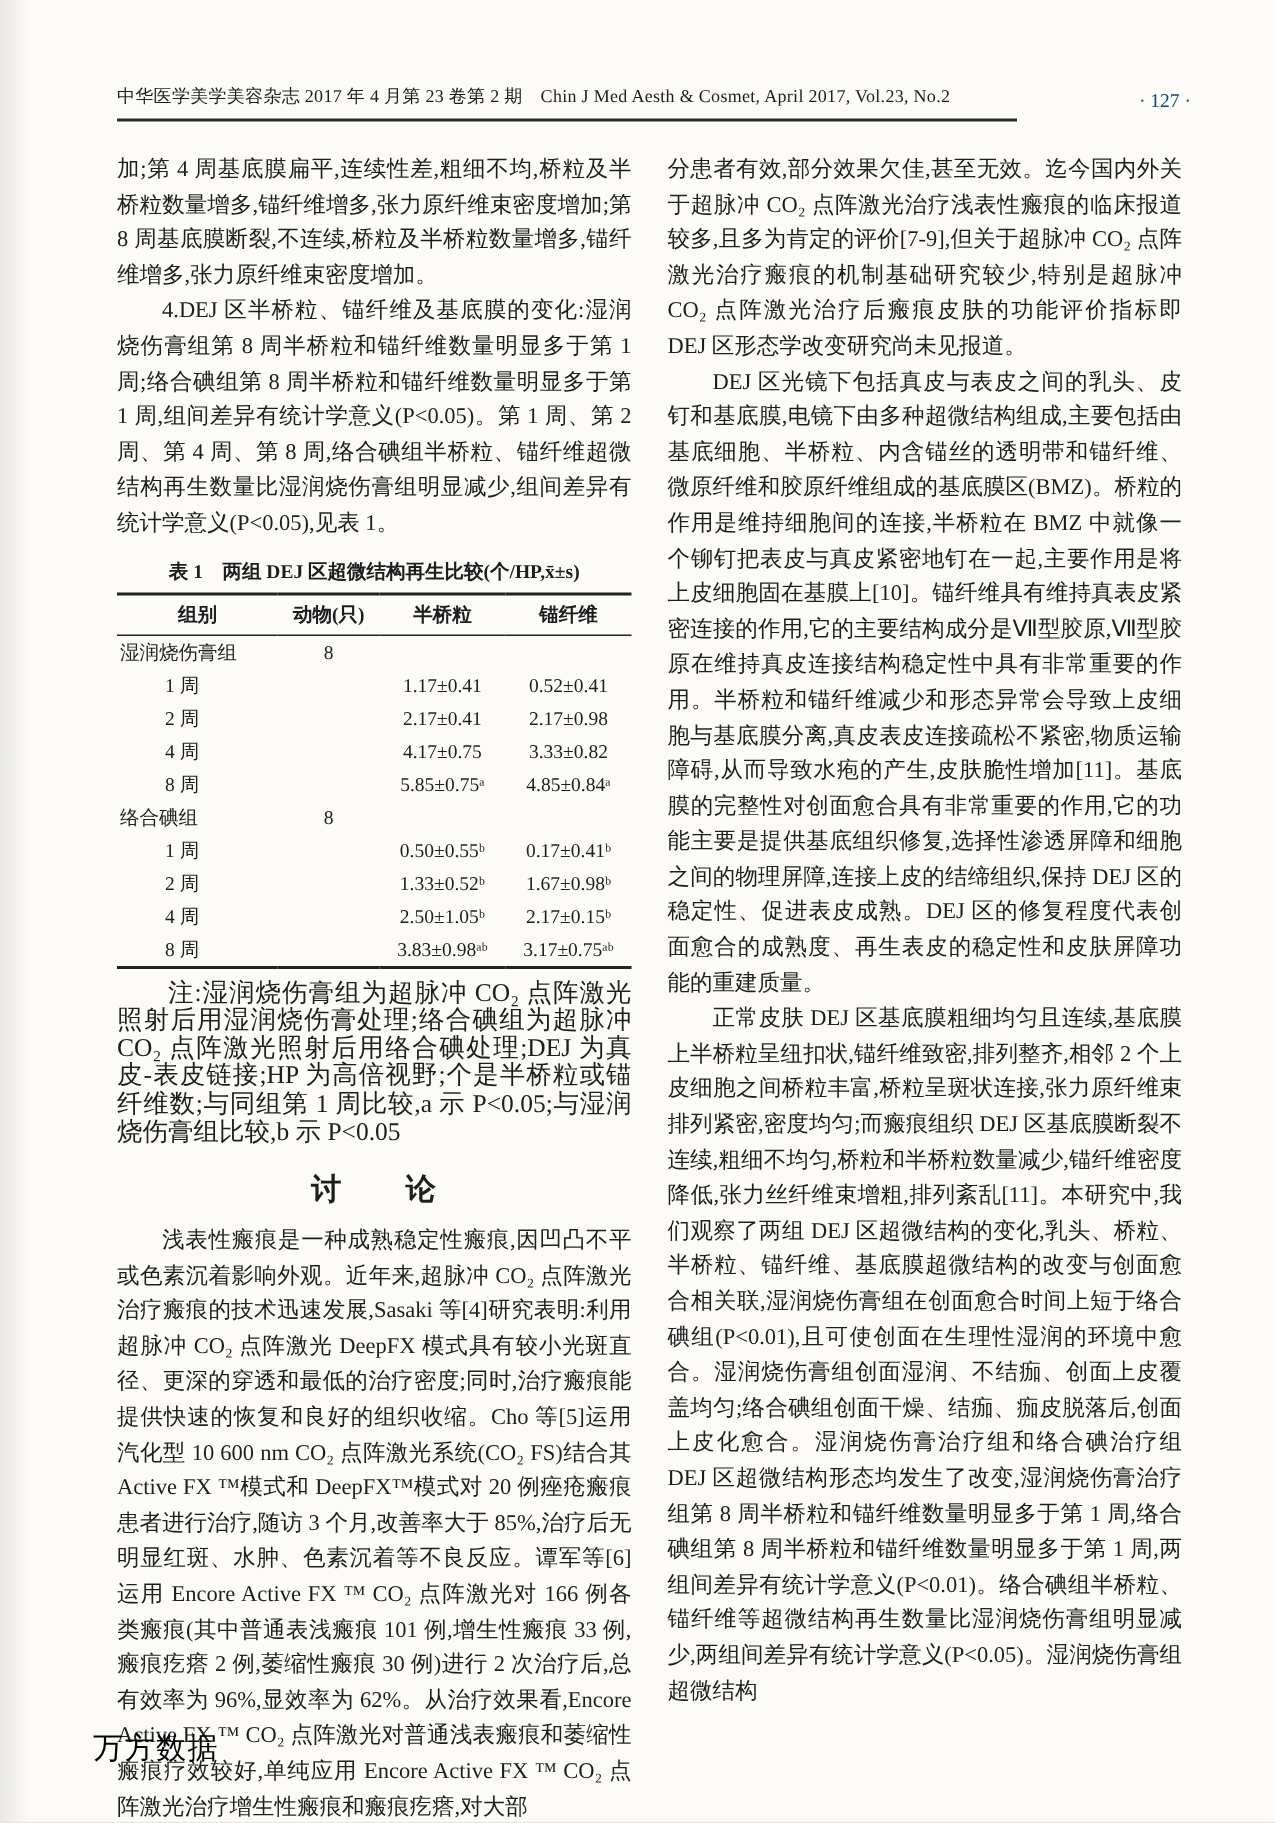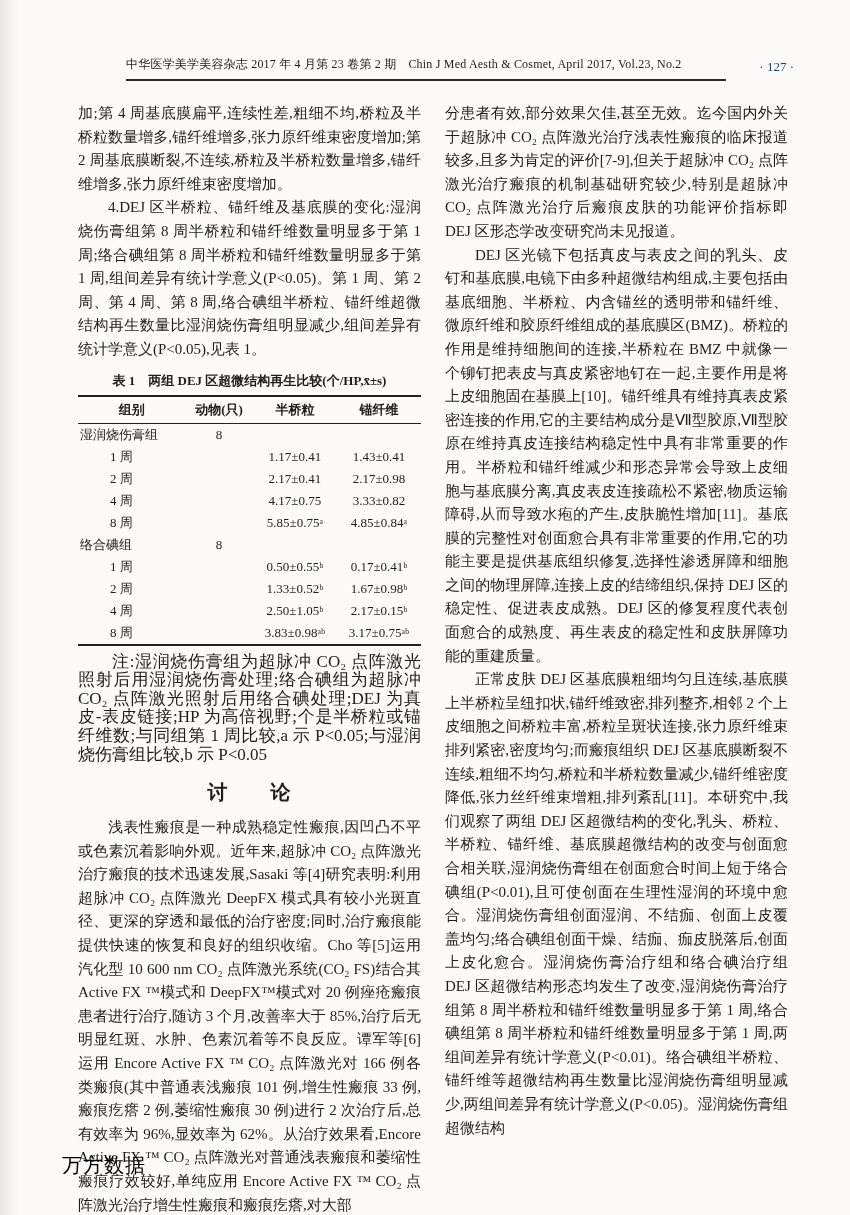--- a/index.html
+++ b/index.html
@@ -13,21 +13,21 @@
     overflow:hidden;
     box-shadow:0 0 6px rgba(0,0,0,.25);
   }
   .page::before{
     content:"";position:absolute;left:0;top:0;bottom:0;width:20px;
     background:linear-gradient(to right, rgba(0,0,0,.08), rgba(0,0,0,0));
     pointer-events:none;
   }
   .page-header{
     position:absolute;top:56px;left:78px;right:56px;
-    display:flex;justify-content:space-between;align-items:flex-end;margin-left:48px;
+    display:flex;justify-content:space-between;align-items:flex-end;
   }
   .masthead{
     width:600px;min-width:600px;
     border-bottom:2px solid #2b2b2b;
     padding-bottom:6px;
     font-size:12px;letter-spacing:.2px;
     white-space:nowrap;display:flex;gap:12px;align-items:baseline;
   }
   .page-num{font-size:13px;padding-bottom:6px;color:#0c4a6e;}
   .columns{
@@ -83,21 +83,21 @@
     <div class="masthead">
       <span>中华医学美学美容杂志 2017 年 4 月第 23 卷第 2 期</span>
       <span>Chin J Med Aesth &amp; Cosmet, April 2017, Vol.23, No.2</span>
     </div>
     <div class="page-num">· 127 ·</div>
   </header>
 
   <div class="columns">
 
     <div class="col">
-      <p class="body-p no-indent">加;第 4 周基底膜扁平,连续性差,粗细不均,桥粒及半桥粒数量增多,锚纤维增多,张力原纤维束密度增加;第 2 周基底膜断裂,不连续,桥粒及半桥粒数量增多,锚纤维增多,张力原纤维束密度增加。</p>
+      <p class="body-p no-indent">加;第 4 周基底膜扁平,连续性差,粗细不均,桥粒及半桥粒数量增多,锚纤维增多,张力原纤维束密度增加;第 8 周基底膜断裂,不连续,桥粒及半桥粒数量增多,锚纤维增多,张力原纤维束密度增加。</p>
       <p class="body-p">4.DEJ 区半桥粒、锚纤维及基底膜的变化:湿润烧伤膏组第 8 周半桥粒和锚纤维数量明显多于第 1 周;络合碘组第 8 周半桥粒和锚纤维数量明显多于第 1 周,组间差异有统计学意义(P&lt;0.05)。第 1 周、第 2 周、第 4 周、第 8 周,络合碘组半桥粒、锚纤维超微结构再生数量比湿润烧伤膏组明显减少,组间差异有统计学意义(P&lt;0.05),见表 1。</p>
 
       <div class="table-block">
         <div class="table-title">表 1　两组 DEJ 区超微结构再生比较(个/HP,x̄±s)</div>
         <table class="data">
           <thead>
             <tr>
               <th>组别</th>
               <th>动物(只)</th>
               <th>半桥粒</th>
@@ -108,21 +108,21 @@
             <tr class="group-row">
               <td class="c-label">湿润烧伤膏组</td>
               <td class="c-n">8</td>
               <td class="c-val"></td>
               <td class="c-val"></td>
             </tr>
             <tr class="week-row">
               <td class="c-label">1 周</td>
               <td class="c-n"></td>
               <td class="c-val">1.17±0.41</td>
-              <td class="c-val">1.43±0.41</td>
+              <td class="c-val">0.52±0.41</td>
             </tr>
             <tr class="week-row">
               <td class="c-label">2 周</td>
               <td class="c-n"></td>
               <td class="c-val">2.17±0.41</td>
               <td class="c-val">2.17±0.98</td>
             </tr>
             <tr class="week-row">
               <td class="c-label">4 周</td>
               <td class="c-n"></td>

